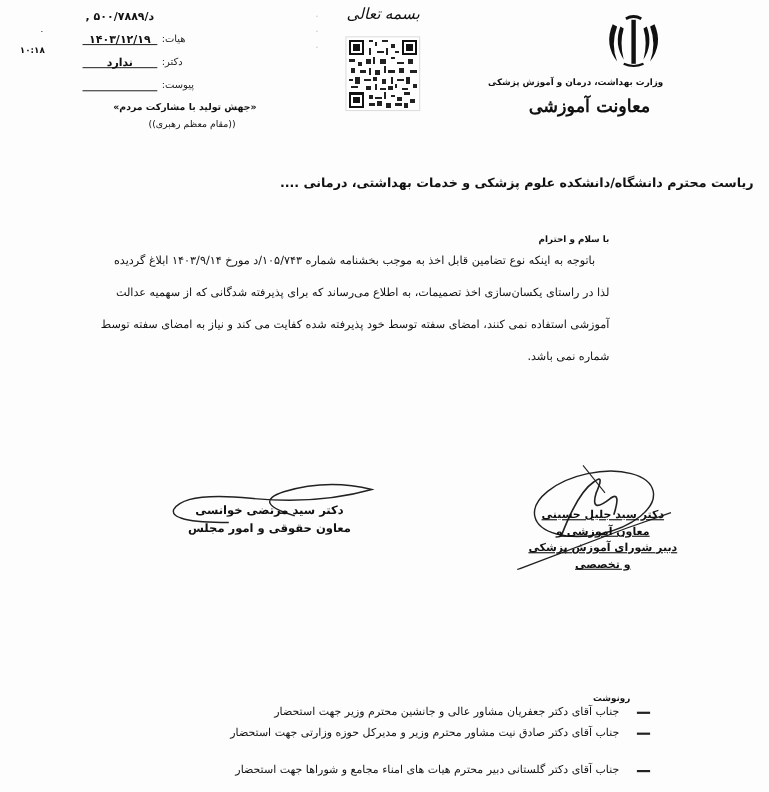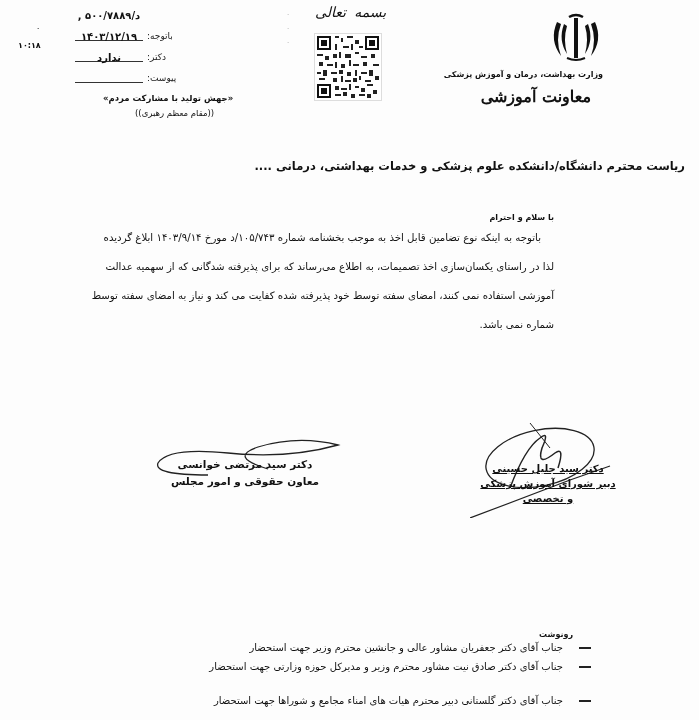--- a/index.html
+++ b/index.html
@@ -9,21 +9,21 @@
     }
     .abs { position:absolute; }
     .rtl { direction:rtl; unicode-bidi:embed; }
 
     
     .emblem { left:547px; top:12px; width:58px; width:58px; height:52px; }
     .ministry { right:96px; top:70px; font-size:8px; font-weight:bold; white-space:nowrap; }
     .deputy { right:108px; top:87px; font-size:16px; font-weight:bold; white-space:nowrap; font-family:"DejaVu Serif", serif; }
 
     
-    .basmala { left:315px; top:4px; font-size:14px; font-style:italic; font-family:Liberation Mono, monospace; }
+    .basmala { left:315px; top:4px; font-size:14px; font-style:italic; font-family:Liberation Sans, sans-serif; }
     .qr { left:314px; top:33px; width:66px; height:66px; background:#fff; border:1px solid #ddd; }
     .marks { left:287px; top:8px; font-size:7px; color:#999; line-height:14px; }
 
     
     .meta-row { position:absolute; display:flex; align-items:flex-end; direction:rtl; font-size:10px; }
     .meta-label { font-size:9px; color:#222; margin-left:4px; }
     .meta-val { border-bottom:1px solid #333; min-width:68px; text-align:center; font-weight:bold; font-size:10px; padding-bottom:19px; }
     .side-time { left:18px; top:41px; font-size:8px; font-weight:bold; }
     .side-dot { left:36px; top:24px; font-size:8px; }
 
@@ -124,21 +124,21 @@
         <rect x="14" y="29" width="2" height="2"></rect>
         <rect x="18" y="30" width="2" height="2"></rect>
         <rect x="22" y="30" width="3" height="1"></rect>
         <rect x="26" y="30" width="2" height="2"></rect>
     </g>
   </svg>
 </div>
 <div class="abs marks">·<br>·<br>·</div>
 
 <div class="meta-row" style="left:75px; top:10px;">
-  <span class="meta-label">باتوجه:</span>
+  <span class="meta-label">هیات:</span>
   <span class="meta-val">د/۵۰۰/۷۸۸۹ ,</span>
 </div>
 <div class="meta-row" style="left:75px; top:31px;">
   <span class="meta-label">دکتر:</span>
   <span class="meta-val">۱۴۰۳/۱۲/۱۹</span>
 </div>
 <div class="meta-row" style="left:75px; top:52px;">
   <span class="meta-label">پیوست:</span>
   <span class="meta-val">ندارد</span>
 </div>
@@ -159,20 +159,21 @@
 <div class="abs" style="left:470px; top:418px;">
   <svg width="150" height="100" viewBox="0 0 150 100">
     <ellipse cx="70" cy="40" rx="55" ry="28" fill="none" stroke="#222" stroke-width="1.3" transform="rotate(-12 70 40)"></ellipse>
     <path d="M40 70 Q55 30 70 20 Q80 12 72 30 Q66 50 85 35 Q95 28 88 50" fill="none" stroke="#222" stroke-width="1.5"></path>
     <path d="M0 100 L100 62 L140 48" fill="none" stroke="#222" stroke-width="1.2"></path>
     <path d="M60 5 L80 30" fill="none" stroke="#222" stroke-width="1"></path>
   </svg>
 </div>
 <div class="sig-block sig-block2" style="left:478px; top:461px; width:140px;text-decoration:underline;">
   <div>دکتر سید جلیل حسینی</div>
+  <div>معاون آموزشی و</div>
   <div>دبیر شورای آموزش پزشکی و تخصصی</div>
 </div>
 
 <div class="abs" style="left:148px; top:435px;">
   <svg width="200" height="50" viewBox="0 0 200 50">
     <path d="M60 40 Q5 40 10 28 Q20 12 80 18 Q140 24 190 10 Q150 0 110 12 Q80 22 120 34" fill="none" stroke="#222" stroke-width="1.3"></path>
   </svg>
 </div>
 <div class="sig-block" style="left:160px; top:456px; width:170px;">
   <div>دکتر سید مرتضی خوانسی</div>

